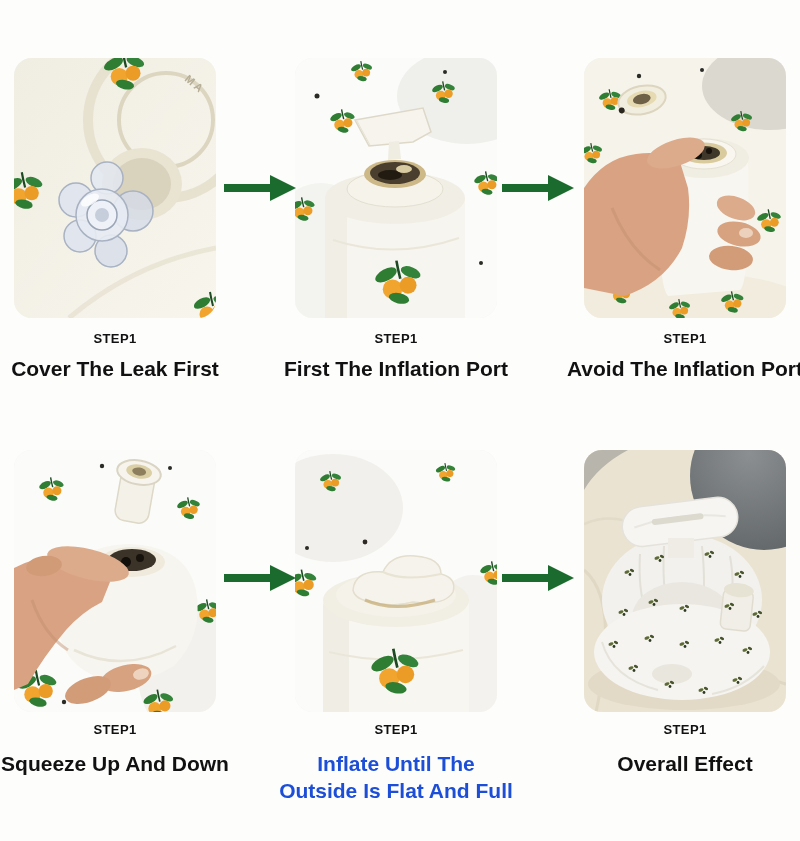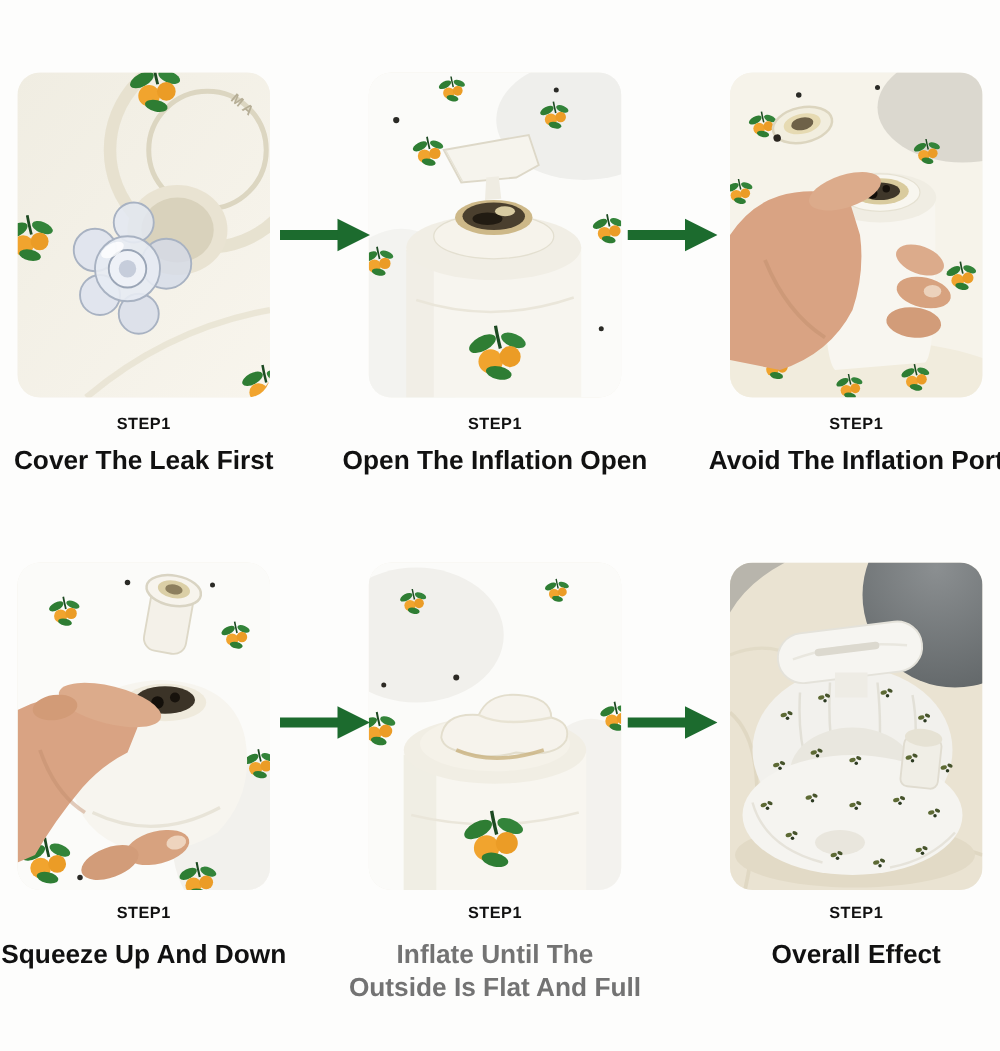--- a/index.html
+++ b/index.html
@@ -280,23 +280,23 @@
   <svg viewBox="0 0 72 30">
       <use href="#arrowshape"></use>
     </svg>
 </div>
 
 <div class="badge" style="left: -25px; top: 331px; color: rgb(17, 17, 17);">STEP1</div>
 <div class="badge" style="left: 256px; top: 331px; color: rgb(17, 17, 17);">STEP1</div>
 <div class="badge" style="left: 545px; top: 331px; color: rgb(17, 17, 17);">STEP1</div>
 
 <div class="caption" style="left: -31px; top: 355px; color: rgb(17, 17, 17);">Cover The Leak First</div>
-<div class="caption" style="left: 250px; top: 355px; color: rgb(17, 17, 17);">Open The Inflation Open</div>
+<div class="caption" style="left: 250px; top: 355px; color: rgb(17, 17, 17);">First The Inflation Port</div>
 <div class="caption" style="left: 539px; top: 355px; color: rgb(17, 17, 17);">Avoid The Inflation Port</div>
 
 <div class="badge" style="left: -25px; top: 722px; color: rgb(17, 17, 17);">STEP1</div>
 <div class="badge" style="left: 256px; top: 722px; color: rgb(17, 17, 17);">STEP1</div>
 <div class="badge" style="left: 545px; top: 722px; color: rgb(17, 17, 17);">STEP1</div>
 
 <div class="caption" style="left: -31px; top: 750px; color: rgb(17, 17, 17);">Squeeze Up And Down</div>
-<div class="caption" style="left: 250px; top: 750px; color: #737373;">Inflate Until The
+<div class="caption" style="left: 250px; top: 750px; color: #1d4ed8;">Inflate Until The
 Outside Is Flat And Full</div>
 <div class="caption" style="left: 539px; top: 750px; color: rgb(17, 17, 17);">Overall Effect</div>
 
 </body></html>

